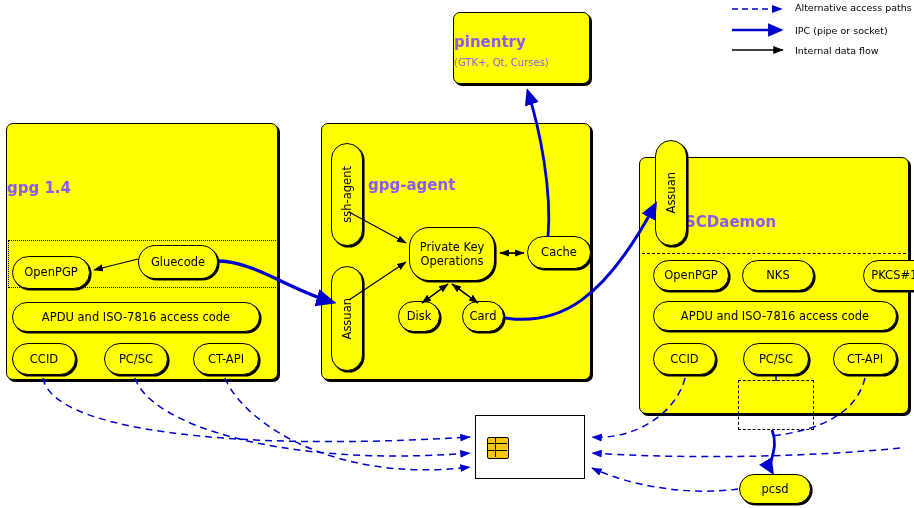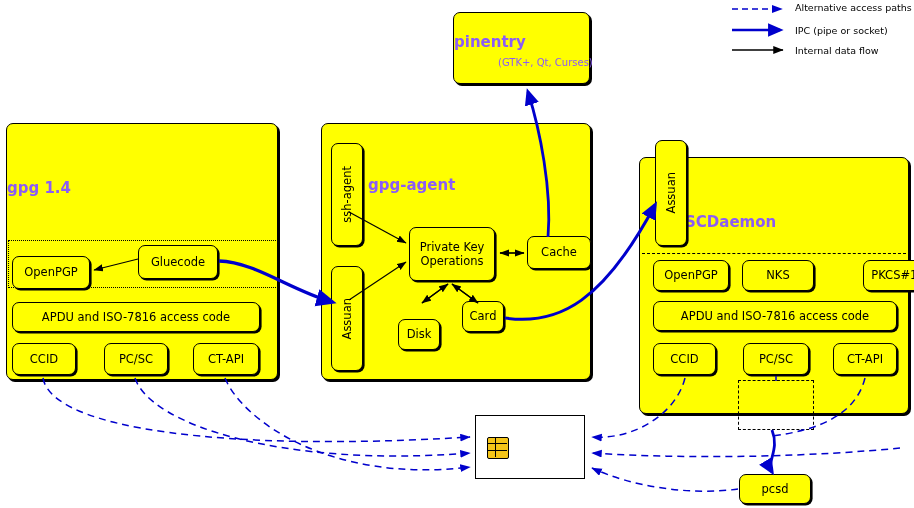--- a/index.html
+++ b/index.html
@@ -6,31 +6,31 @@
   body{width:914px;height:508px;position:relative;overflow:hidden;
        font-family:"DejaVu Sans","Liberation Sans",sans-serif;}
   #stage{position:absolute;left:0;top:0;width:914px;height:508px;}
   svg#wires{position:absolute;left:0;top:0;width:914px;height:508px;pointer-events:none;}
   .box{position:absolute;box-sizing:border-box;background:#FFFF00;border:1.6px solid #000;
        box-shadow:2px 2px 0 #000;}
   .bigbox{border-radius:7px;}
   .node{position:absolute;box-sizing:border-box;background:#FFFF00;border:1.1px solid #000;
         border-radius:7px;display:flex;align-items:center;justify-content:center;
         text-align:center;font-size:11.5px;color:#000;line-height:1.25;}
-  .node.sh{box-shadow:1.6px 1.6px 0 #000;}
+  .node.sh{box-shadow:1.6px 1.6px 0 #000;border-radius:20px;}
   .title{position:absolute;font-weight:bold;font-size:15px;color:#8b5cf6;}
   .vert{writing-mode:vertical-rl;transform:rotate(180deg);white-space:nowrap;}
   .dotrect{position:absolute;box-sizing:border-box;border:1.4px dotted #000;background:transparent;}
   .dashrect{position:absolute;box-sizing:border-box;border:1.6px dashed #000;background:transparent;}
   .hdash{position:absolute;border-top:1.5px dashed #000;}
   .card{position:absolute;box-sizing:border-box;background:#ffffff;border:1.6px solid #000;}
   .chip{position:absolute;background:#F5C518;border:1.4px solid #000;border-radius:2px;}
   .chipline{position:absolute;background:#000;}
   .legend{position:absolute;font-size:9.5px;color:#000;white-space:nowrap;}
-  .pin-sub{font-size:10px;font-weight:normal;margin-left:44px;}
+  .pin-sub{font-size:10px;font-weight:normal;}
 </style>
 </head>
 <body>
 
 <div id="stage">
 
   <div>
     <div class="legend" style="left:795px;top:2px;">Alternative access paths</div>
     <div class="legend" style="left:795px;top:25px;">IPC (pipe or socket)</div>
     <div class="legend" style="left:795px;top:45px;">Internal data flow</div>
@@ -73,21 +73,21 @@
   <div class="node sh" style="left:331px;top:266px;width:32px;height:105px;">
       <span class="vert">Assuan</span>
     </div>
   <div class="node sh" style="left:409px;top:227px;width:86px;height:54px;flex-direction:column;">
     <span>Private Key</span>
     <span>Operations</span>
   </div>
   <div class="node sh" style="left:527px;top:236px;width:64px;height:33px;">
       <span>Cache</span>
     </div>
-  <div class="node sh" style="left:398px;top:319px;width:42px;height:31px;">
+  <div class="node sh" style="left:398px;top:301px;width:42px;height:31px;">
       <span>Disk</span>
     </div>
   <div class="node sh" style="left:462px;top:301px;width:42px;height:31px;">
       <span>Card</span>
     </div>
 
   <div class="box bigbox" style="left:639px;top:123px;width:270px;height:257px;margin-top:34px;">
     <div class="title" style="left:45px;top:55px;width:225px;">SCDaemon</div>
   </div>
   <div class="node sh" style="left:655px;top:140px;width:32px;height:106px;">

